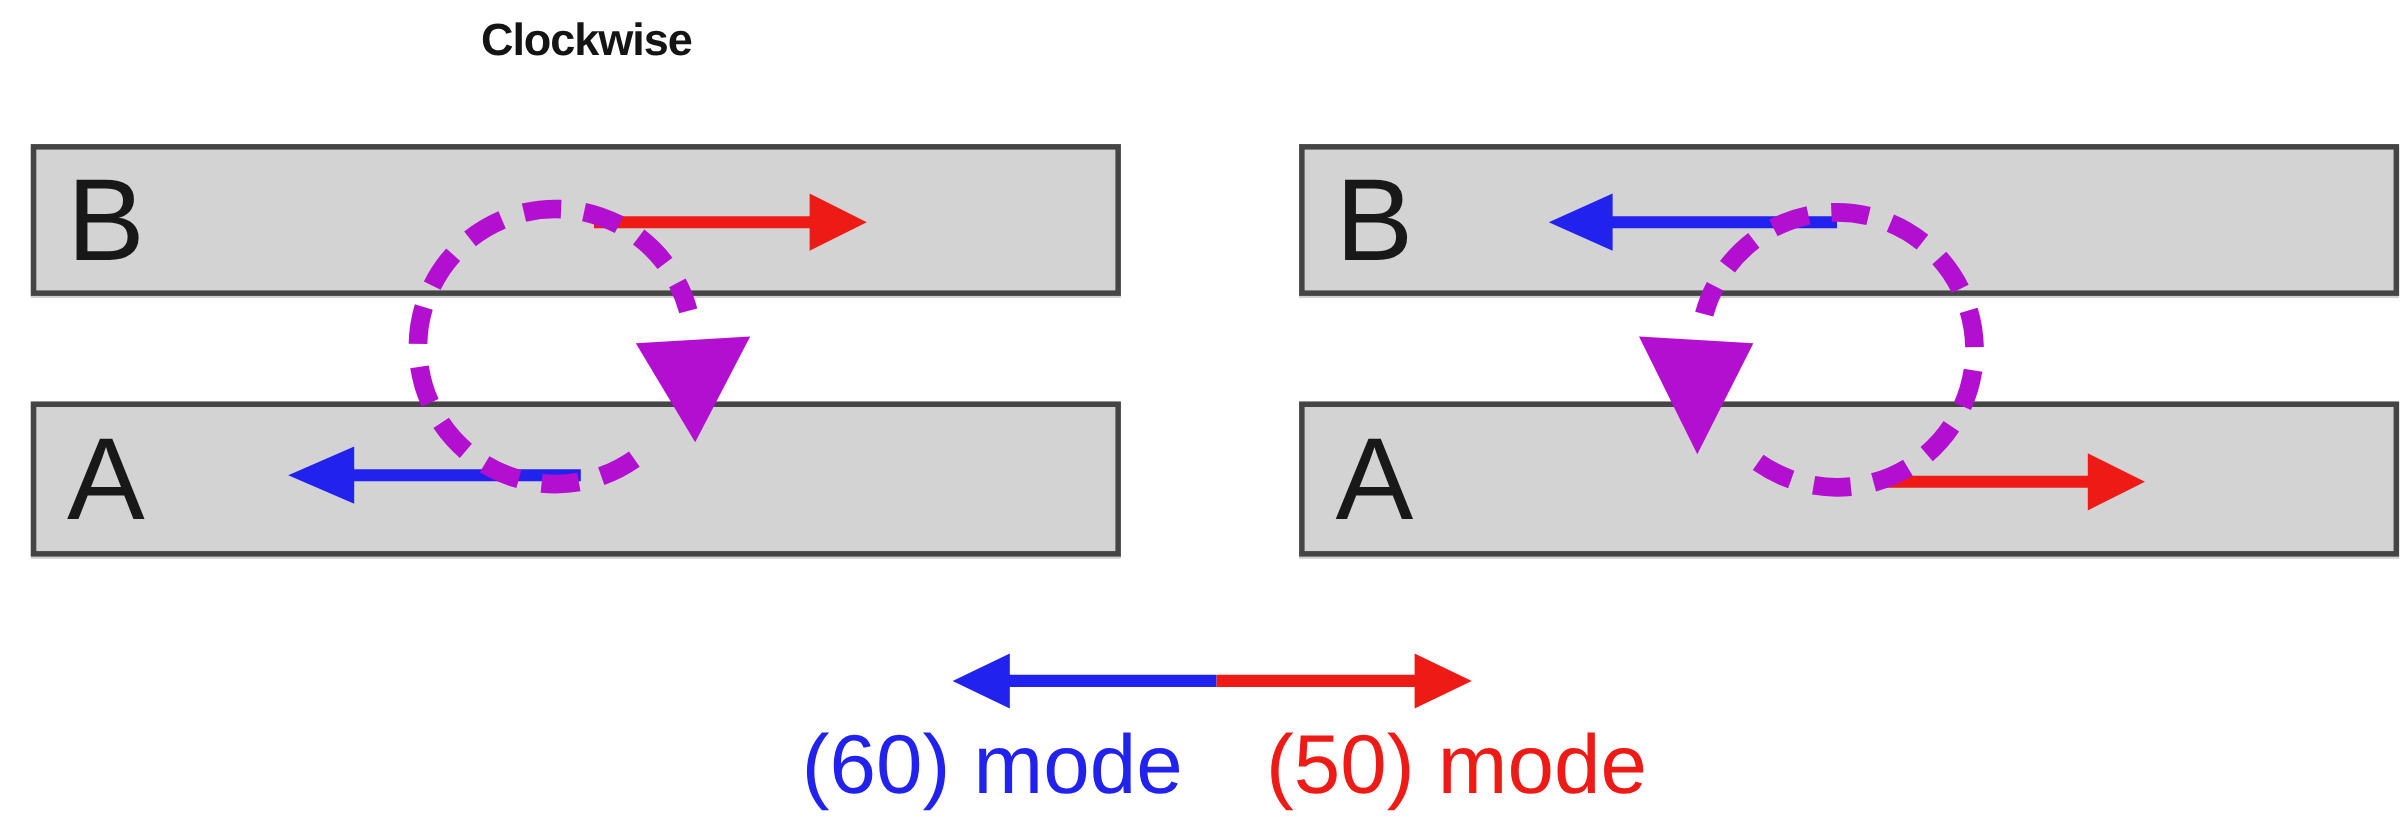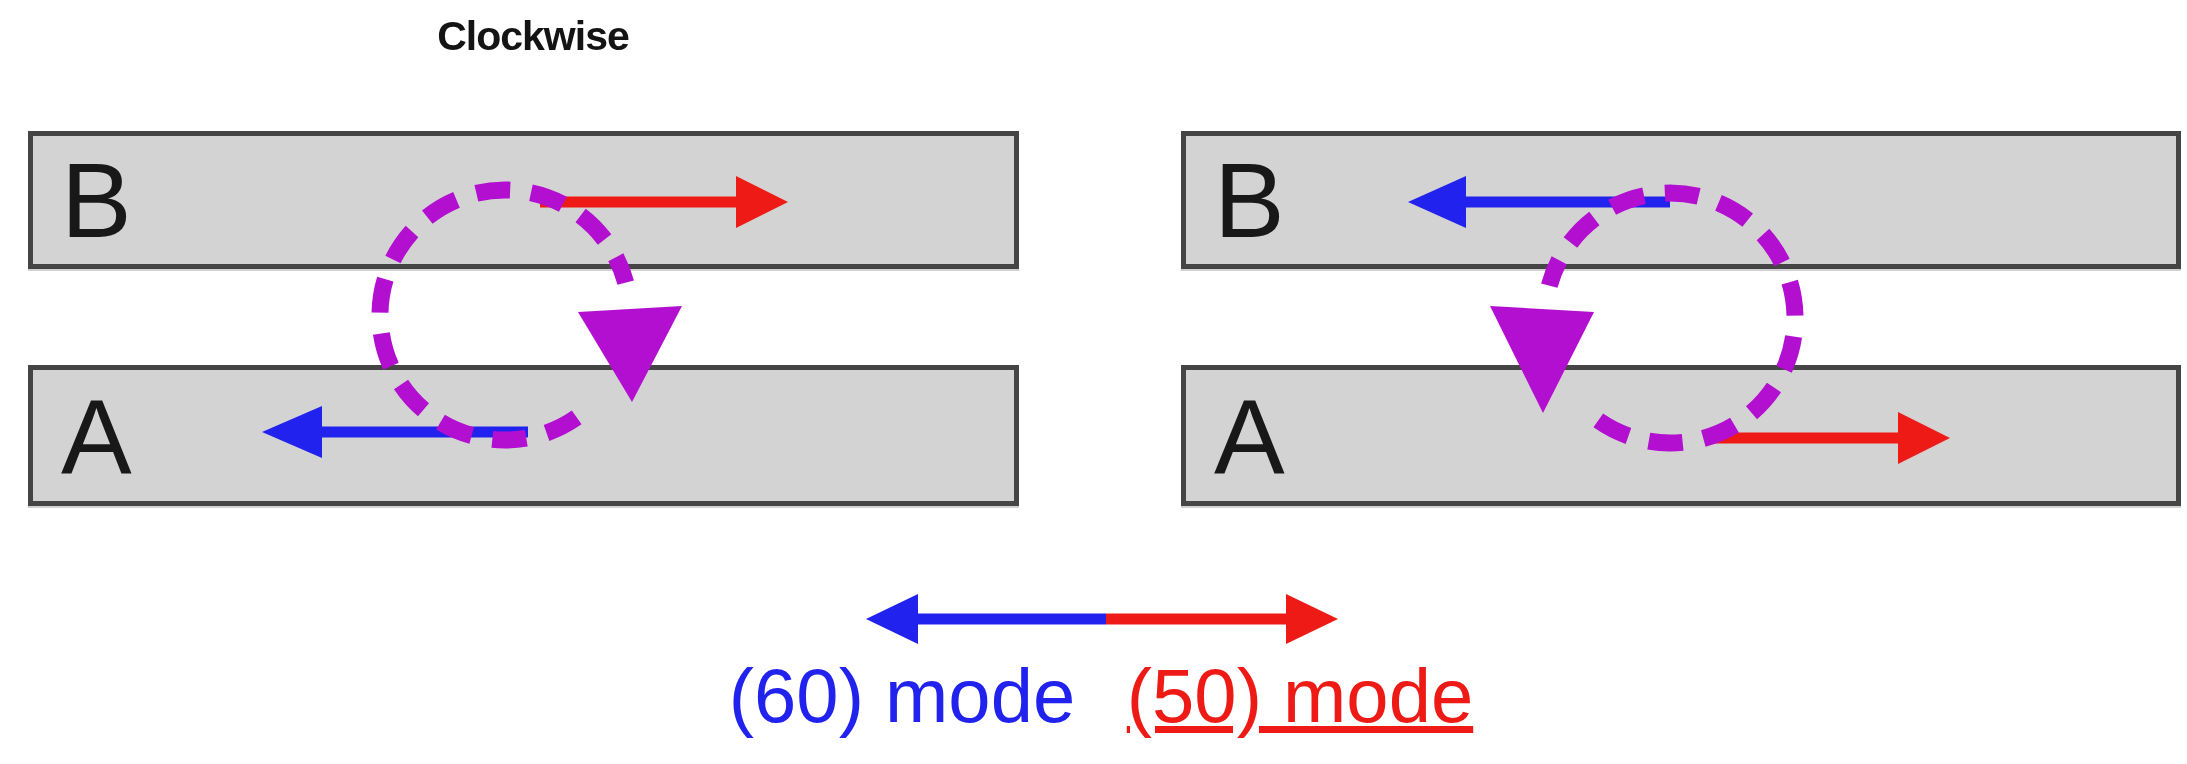--- a/index.html
+++ b/index.html
@@ -73,21 +73,21 @@
   .fill-purple { fill: var(--rotation-purple); }
   .legend-label {
     position: absolute;
     top: 650px;
     font-size: 76px;
     line-height: 1.2;
     text-align: center;
     font-weight: 400;
   }
   #legend-label-60 { left: 726px;  width: 352px; color: var(--mode60-blue); }
-  #legend-label-50 { left: 1122px; width: 356px; color: var(--mode50-red); text-decoration: underline; }
+  #legend-label-50 { left: 1146px; width: 356px; color: var(--mode50-red); }
 </style>
 </head>
 <body>
 
 <div class="canvas">
 
   <div class="panel-title" id="title-clockwise">Clockwise</div>
 
 
   <div class="bar" id="bar-b-cw">

